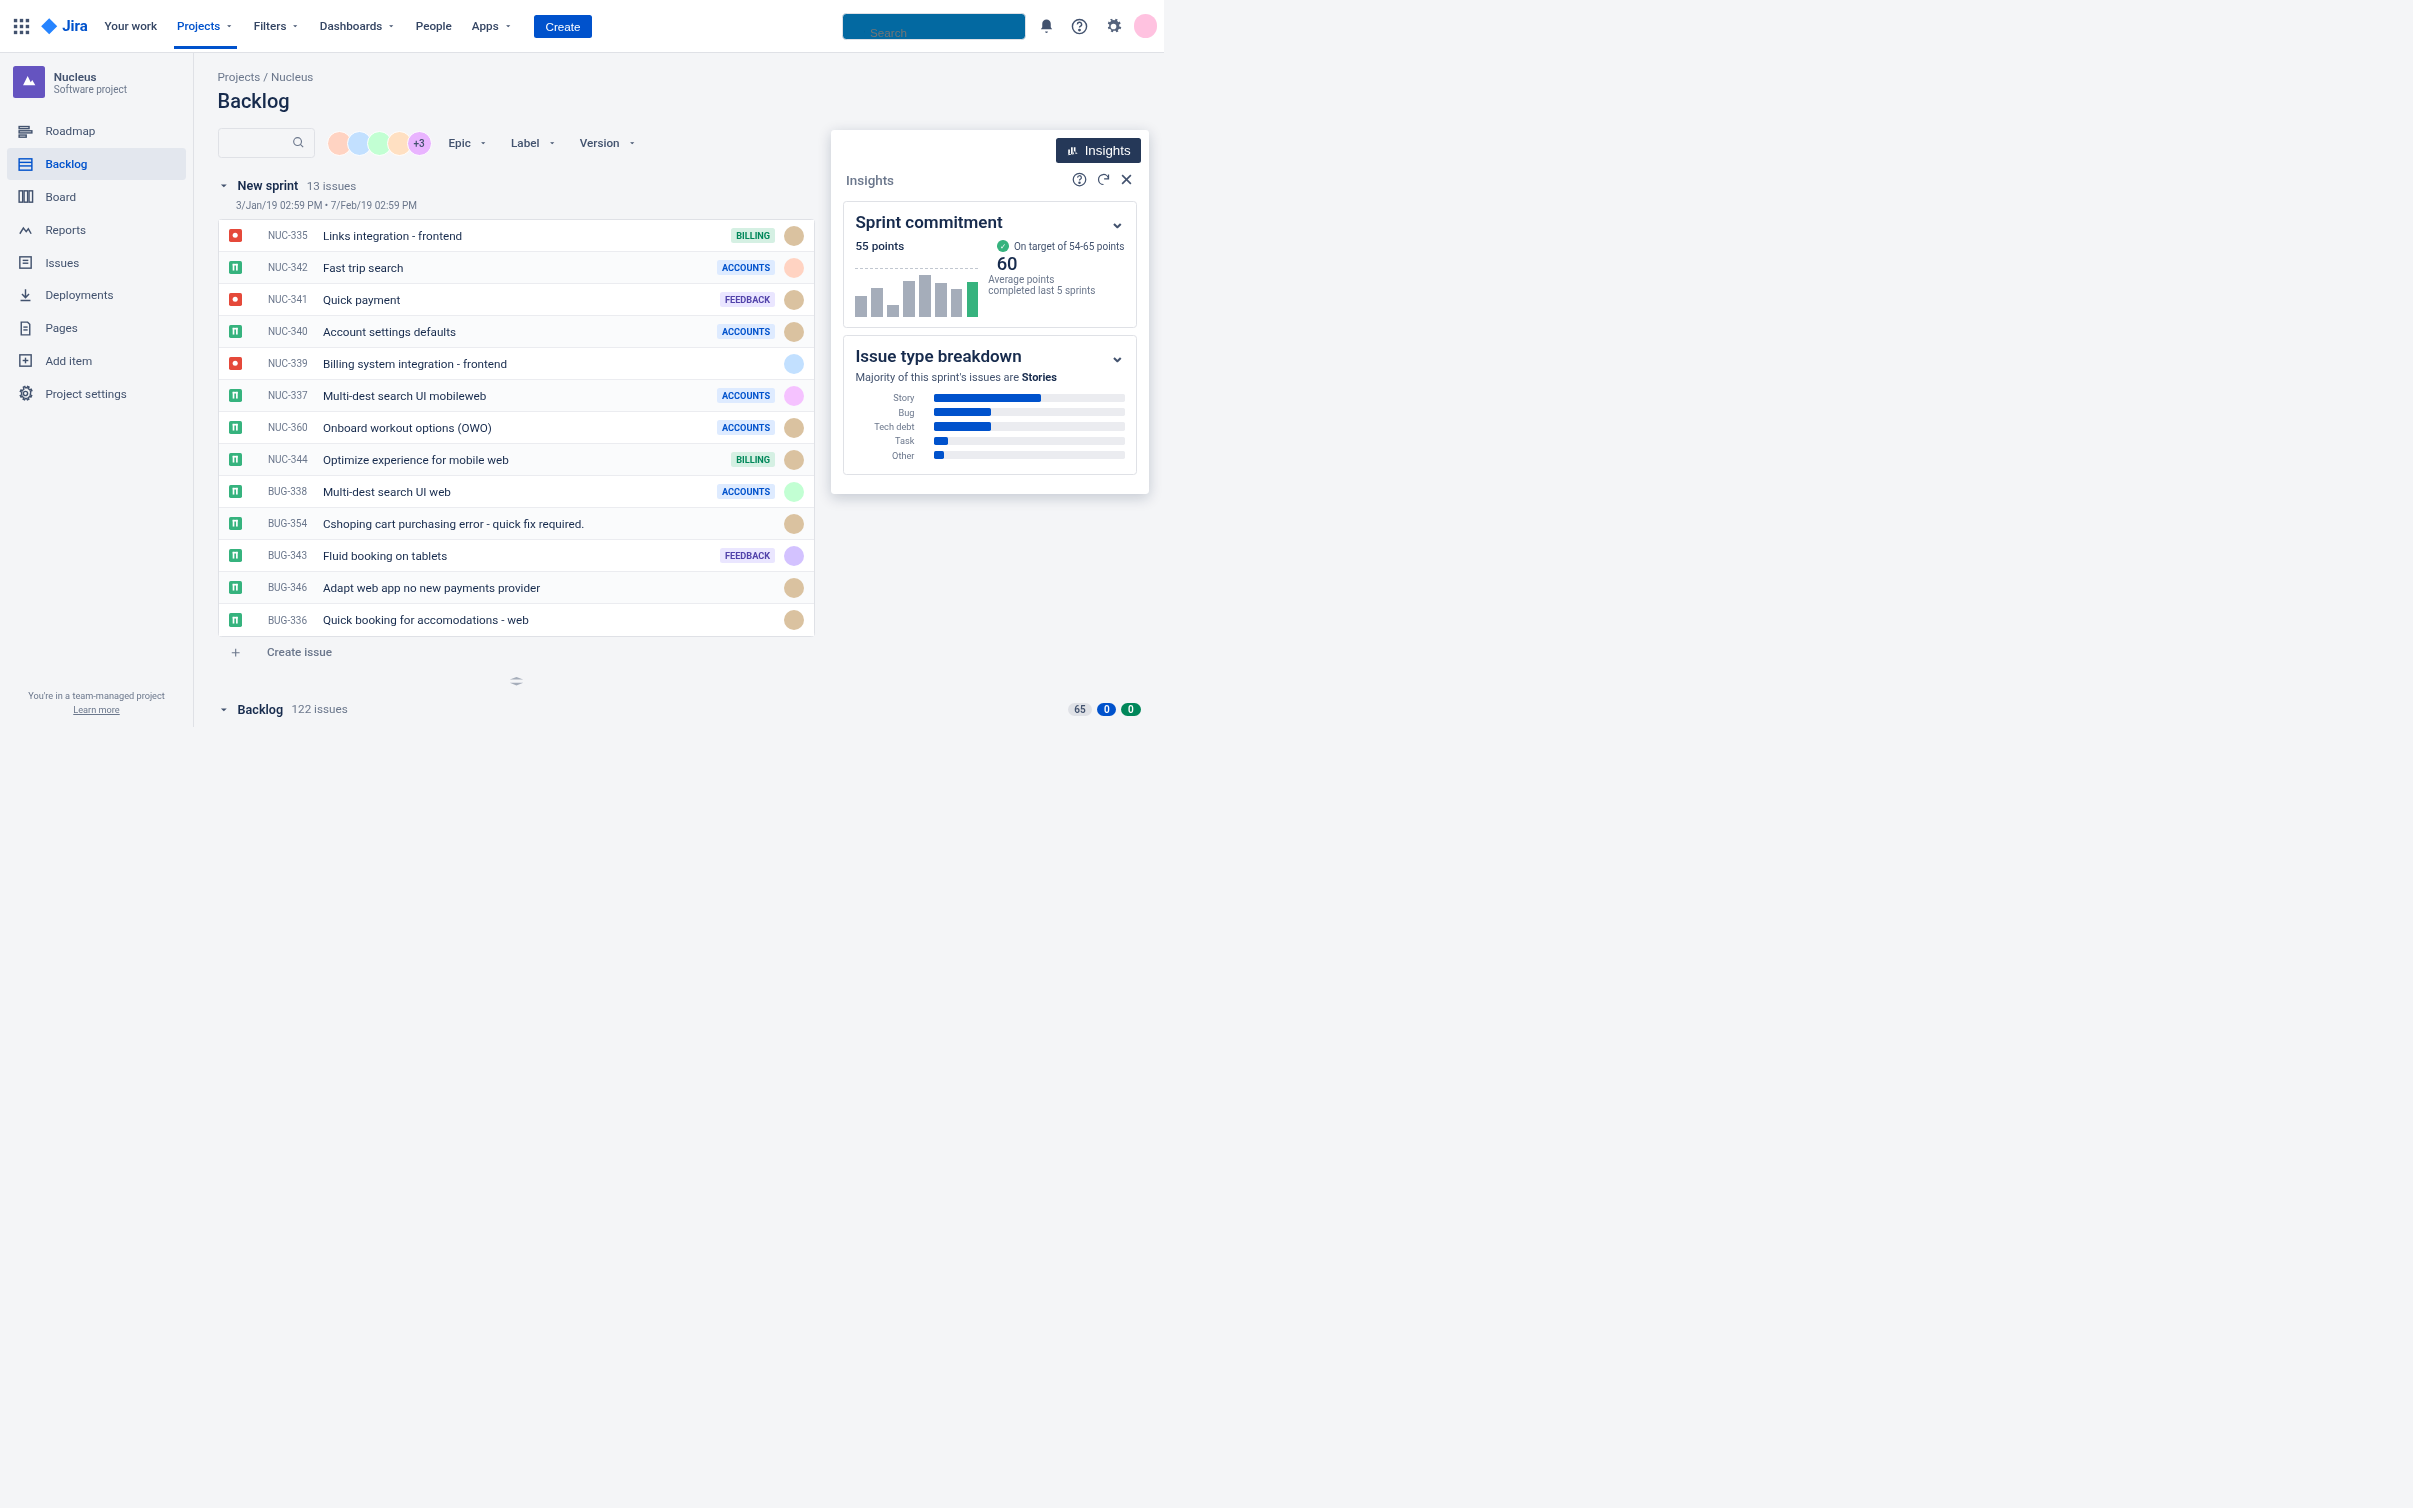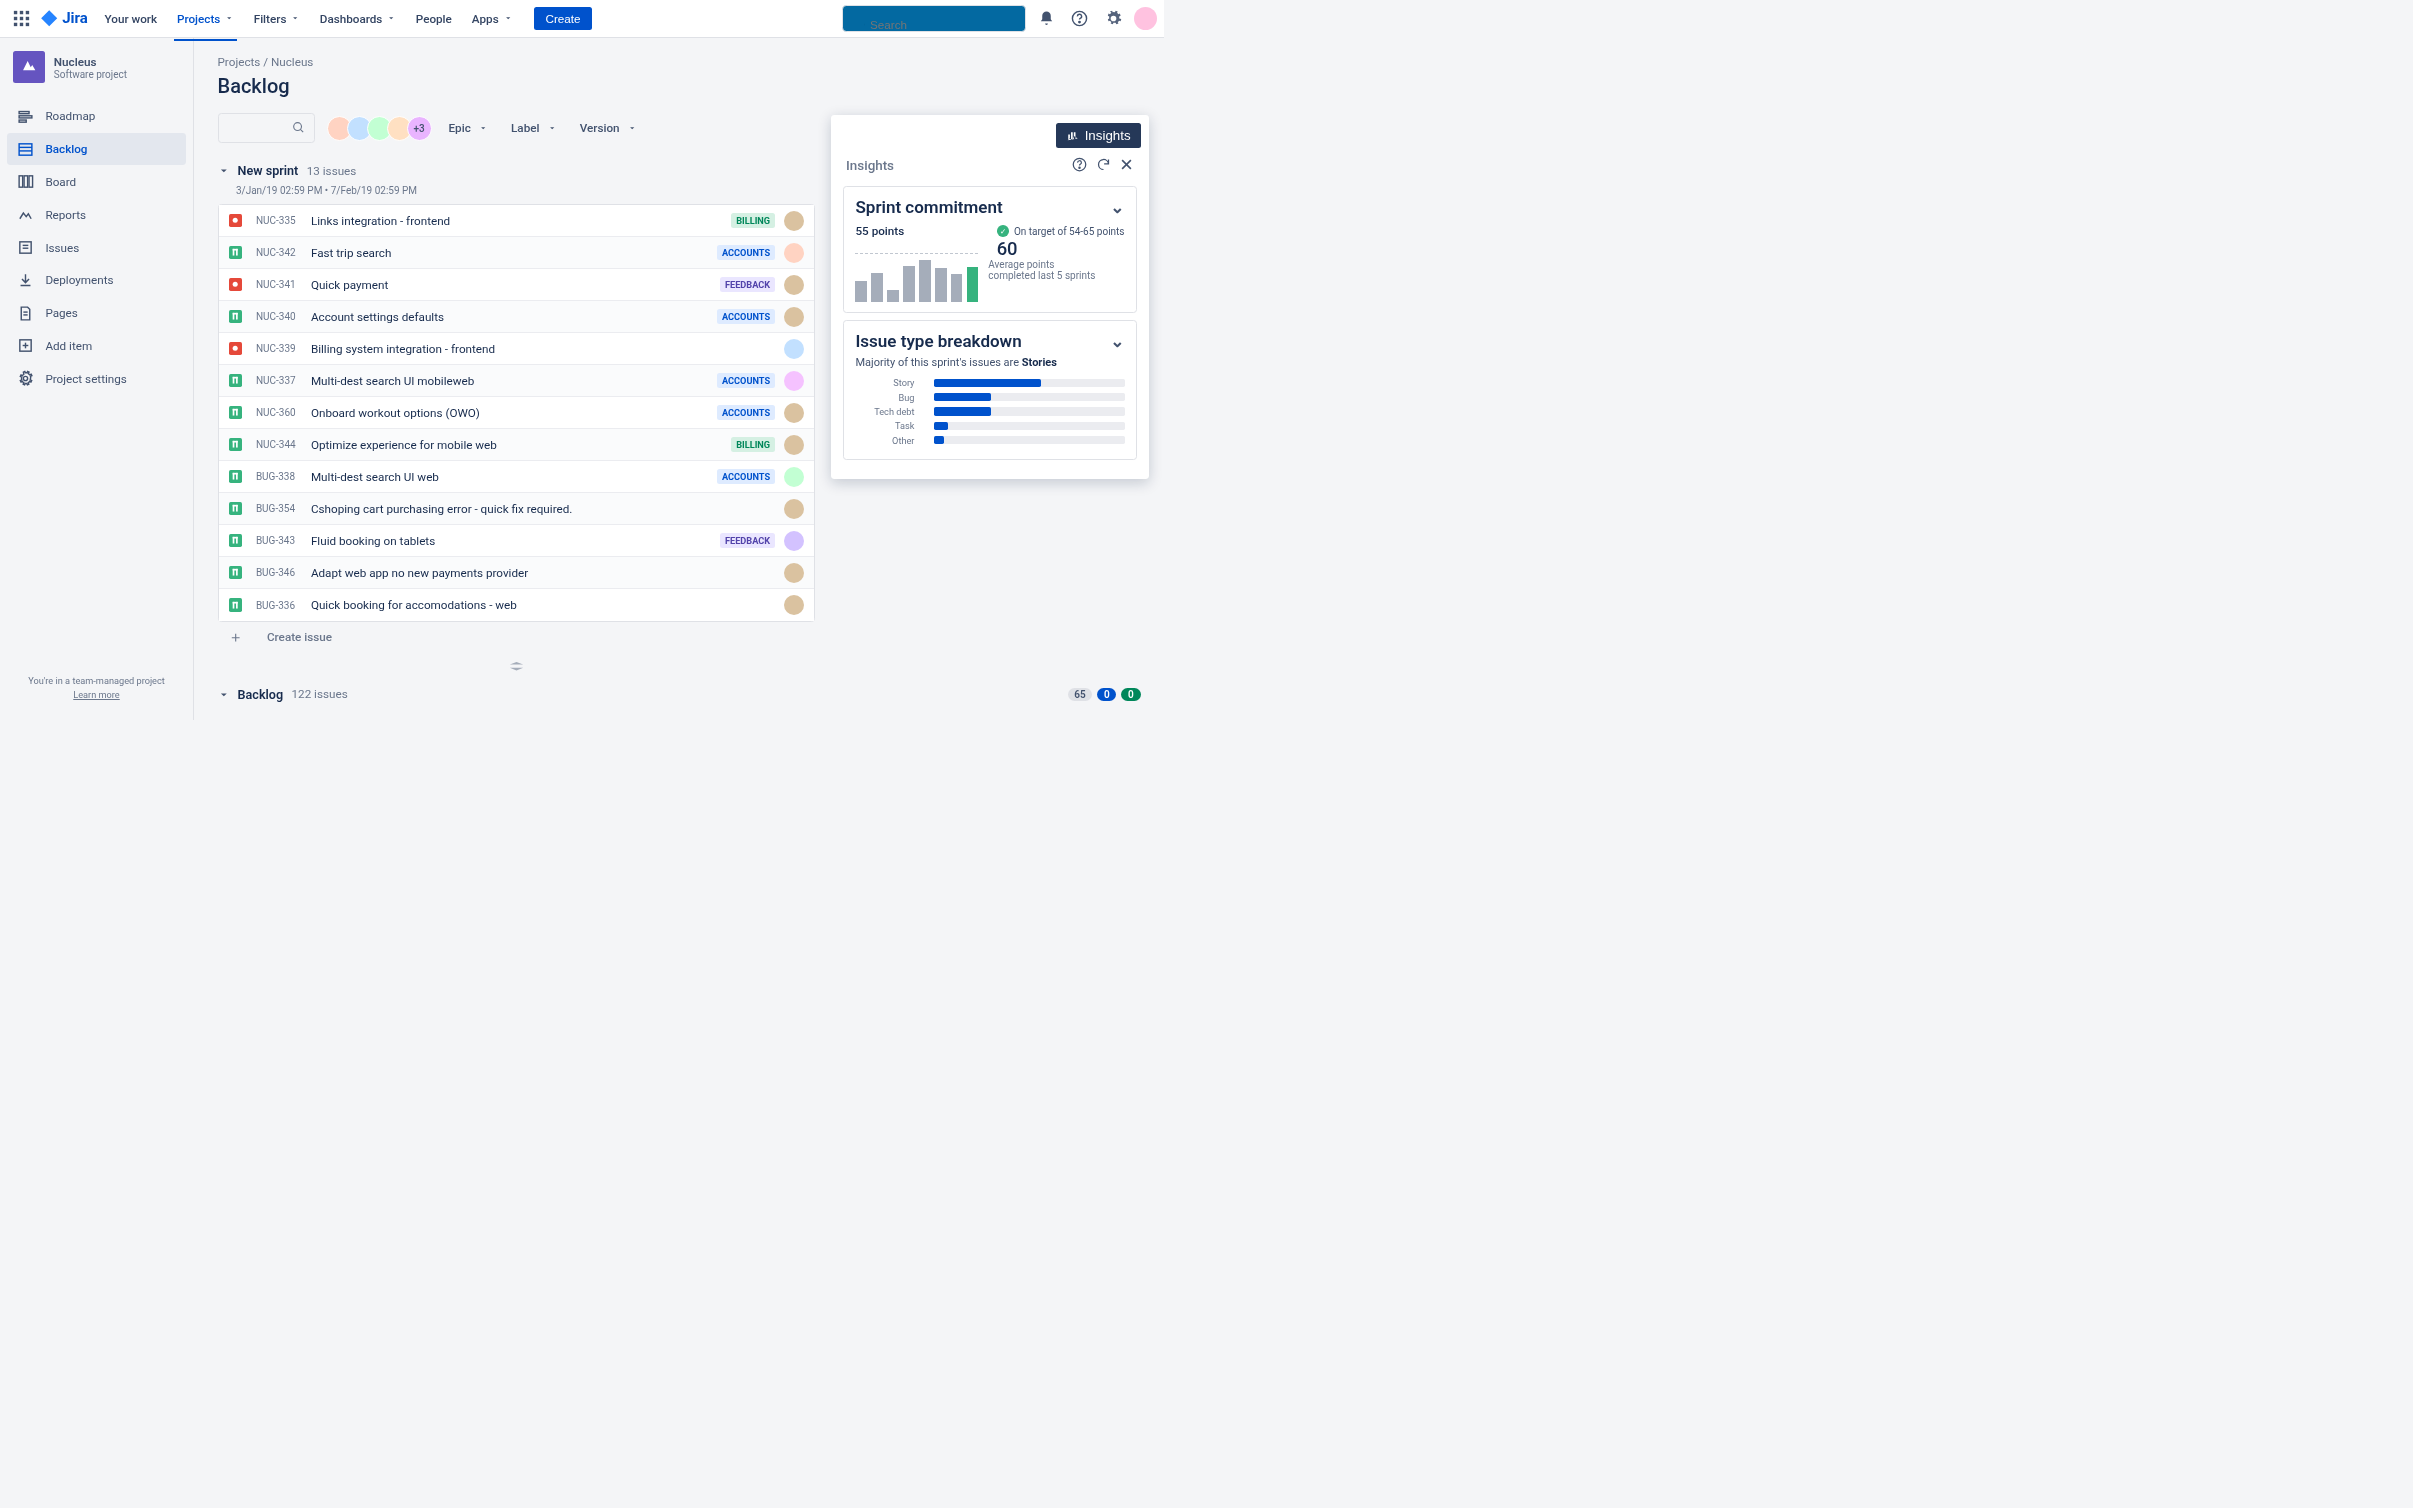--- a/index.html
+++ b/index.html
@@ -1,17 +1,17 @@
 <!DOCTYPE html>
 <html style="font-size:13.4px"><head>
 <meta charset="utf-8">
 <style>
 * { box-sizing: border-box; margin: 0; padding: 0; }
 body { font-family: -apple-system, BlinkMacSystemFont, 'Segoe UI', Roboto, sans-serif; background: #f4f5f7; color: #172b4d; font-size: 11.7px; width:1164px; height:727px; overflow:hidden; }
-.topnav { height: 38px; background: #fff; border-bottom: 0.8px solid #dfe1e6; display: flex; align-items: center; padding: 0 6.7px; }
+.topnav { height: 53px; background: #fff; border-bottom: 0.8px solid #dfe1e6; display: flex; align-items: center; padding: 0 6.7px; }
 .app-switcher { padding:6.7px; display:flex; align-items:center; cursor:pointer; }
 .logo { display:flex; align-items:center; font-weight:700; color:#0052cc; font-size:15px; padding: 0 6.7px 0 3.4px; }
 .logo svg { margin-right:3.4px;}
 .navitem { padding: 0 10px; height:45px; display:flex; align-items:center; color:#344563; cursor:pointer; font-weight:500; position:relative;}
 .navitem.active { color:#0052cc; }
 .navitem.active:after { content:''; position:absolute; bottom:0; left:6.7px; right:6.7px; height:2.5px; background:#0052cc; }
 .chev { margin-left:5px; }
 .create-btn { background:#0052cc; color:#fff; border:none; padding:5px 11.7px; border-radius:2.5px; font-weight:500; font-size:11.7px; margin-left:11.7px; cursor:pointer;}
 .nav-right { margin-left:auto; display:flex; align-items:center; gap:6.7px;}
 .search-box { width:184px; height:27px; background:#0369a1; border:1.7px solid #dfe1e6; border-radius:4.2px; display:flex; align-items:flex-end; padding:0 21px; color:#6b778c;}
@@ -54,21 +54,21 @@
 .start-btn { background:#0052cc; color:#fff; border:none; padding:5px 11.7px; border-radius:2.5px; font-weight:500; cursor:pointer;}
 .more-btn { padding:5px; cursor:pointer; color:#42526e;}
 
 .issue-list { border:0.8px solid #dfe1e6; border-radius:3.4px; margin-top:8.4px; width:597px;}
 .issue-row { display:flex; align-items:center; height:32px; padding:0 10px; border-bottom:0.8px solid #ebecf0; background:#fff;}
 .issue-row:nth-child(even){ background:#fafbfc;}
 .issue-row:last-child{border-bottom:none;}
 .type-icon { width:13.4px; height:13.4px; border-radius:1.7px; display:flex; align-items:center; justify-content:center; flex-shrink:0;}
 .type-bug{ background:#e5493a;}
 .type-story{ background:#36b37e;}
-.issue-key { color:#6b778c; font-size:10px; margin-left:14px; width:50px; flex-shrink:0;}
+.issue-key { color:#6b778c; font-size:10px; margin-left:26px; width:50px; flex-shrink:0;}
 .issue-title { margin-left:5px; color:#172b4d; flex:1; overflow:hidden; text-overflow:ellipsis; white-space:nowrap;}
 .tag { font-size:9.2px; font-weight:700; padding:1.7px 5px; border-radius:2.5px; margin-right:8.4px;}
 .tag-billing{ background:#d5f0e3; color:#00875a;}
 .tag-accounts{ background:#deebff; color:#0052cc;}
 .tag-feedback{ background:#eae6ff; color:#5243aa;}
 .row-avatar { width:20px; height:20px; border-radius:50%;}
 .create-issue-row { display:flex; align-items:center; padding:8.4px 11.7px; color:#6b778c; cursor:pointer; font-weight:500;gap:16px;}
 .create-issue-row svg{margin-right:8.4px;}
 
 .drag-handle { text-align:center; color:#a5adba; margin-top:6.7px; width:597px;}

